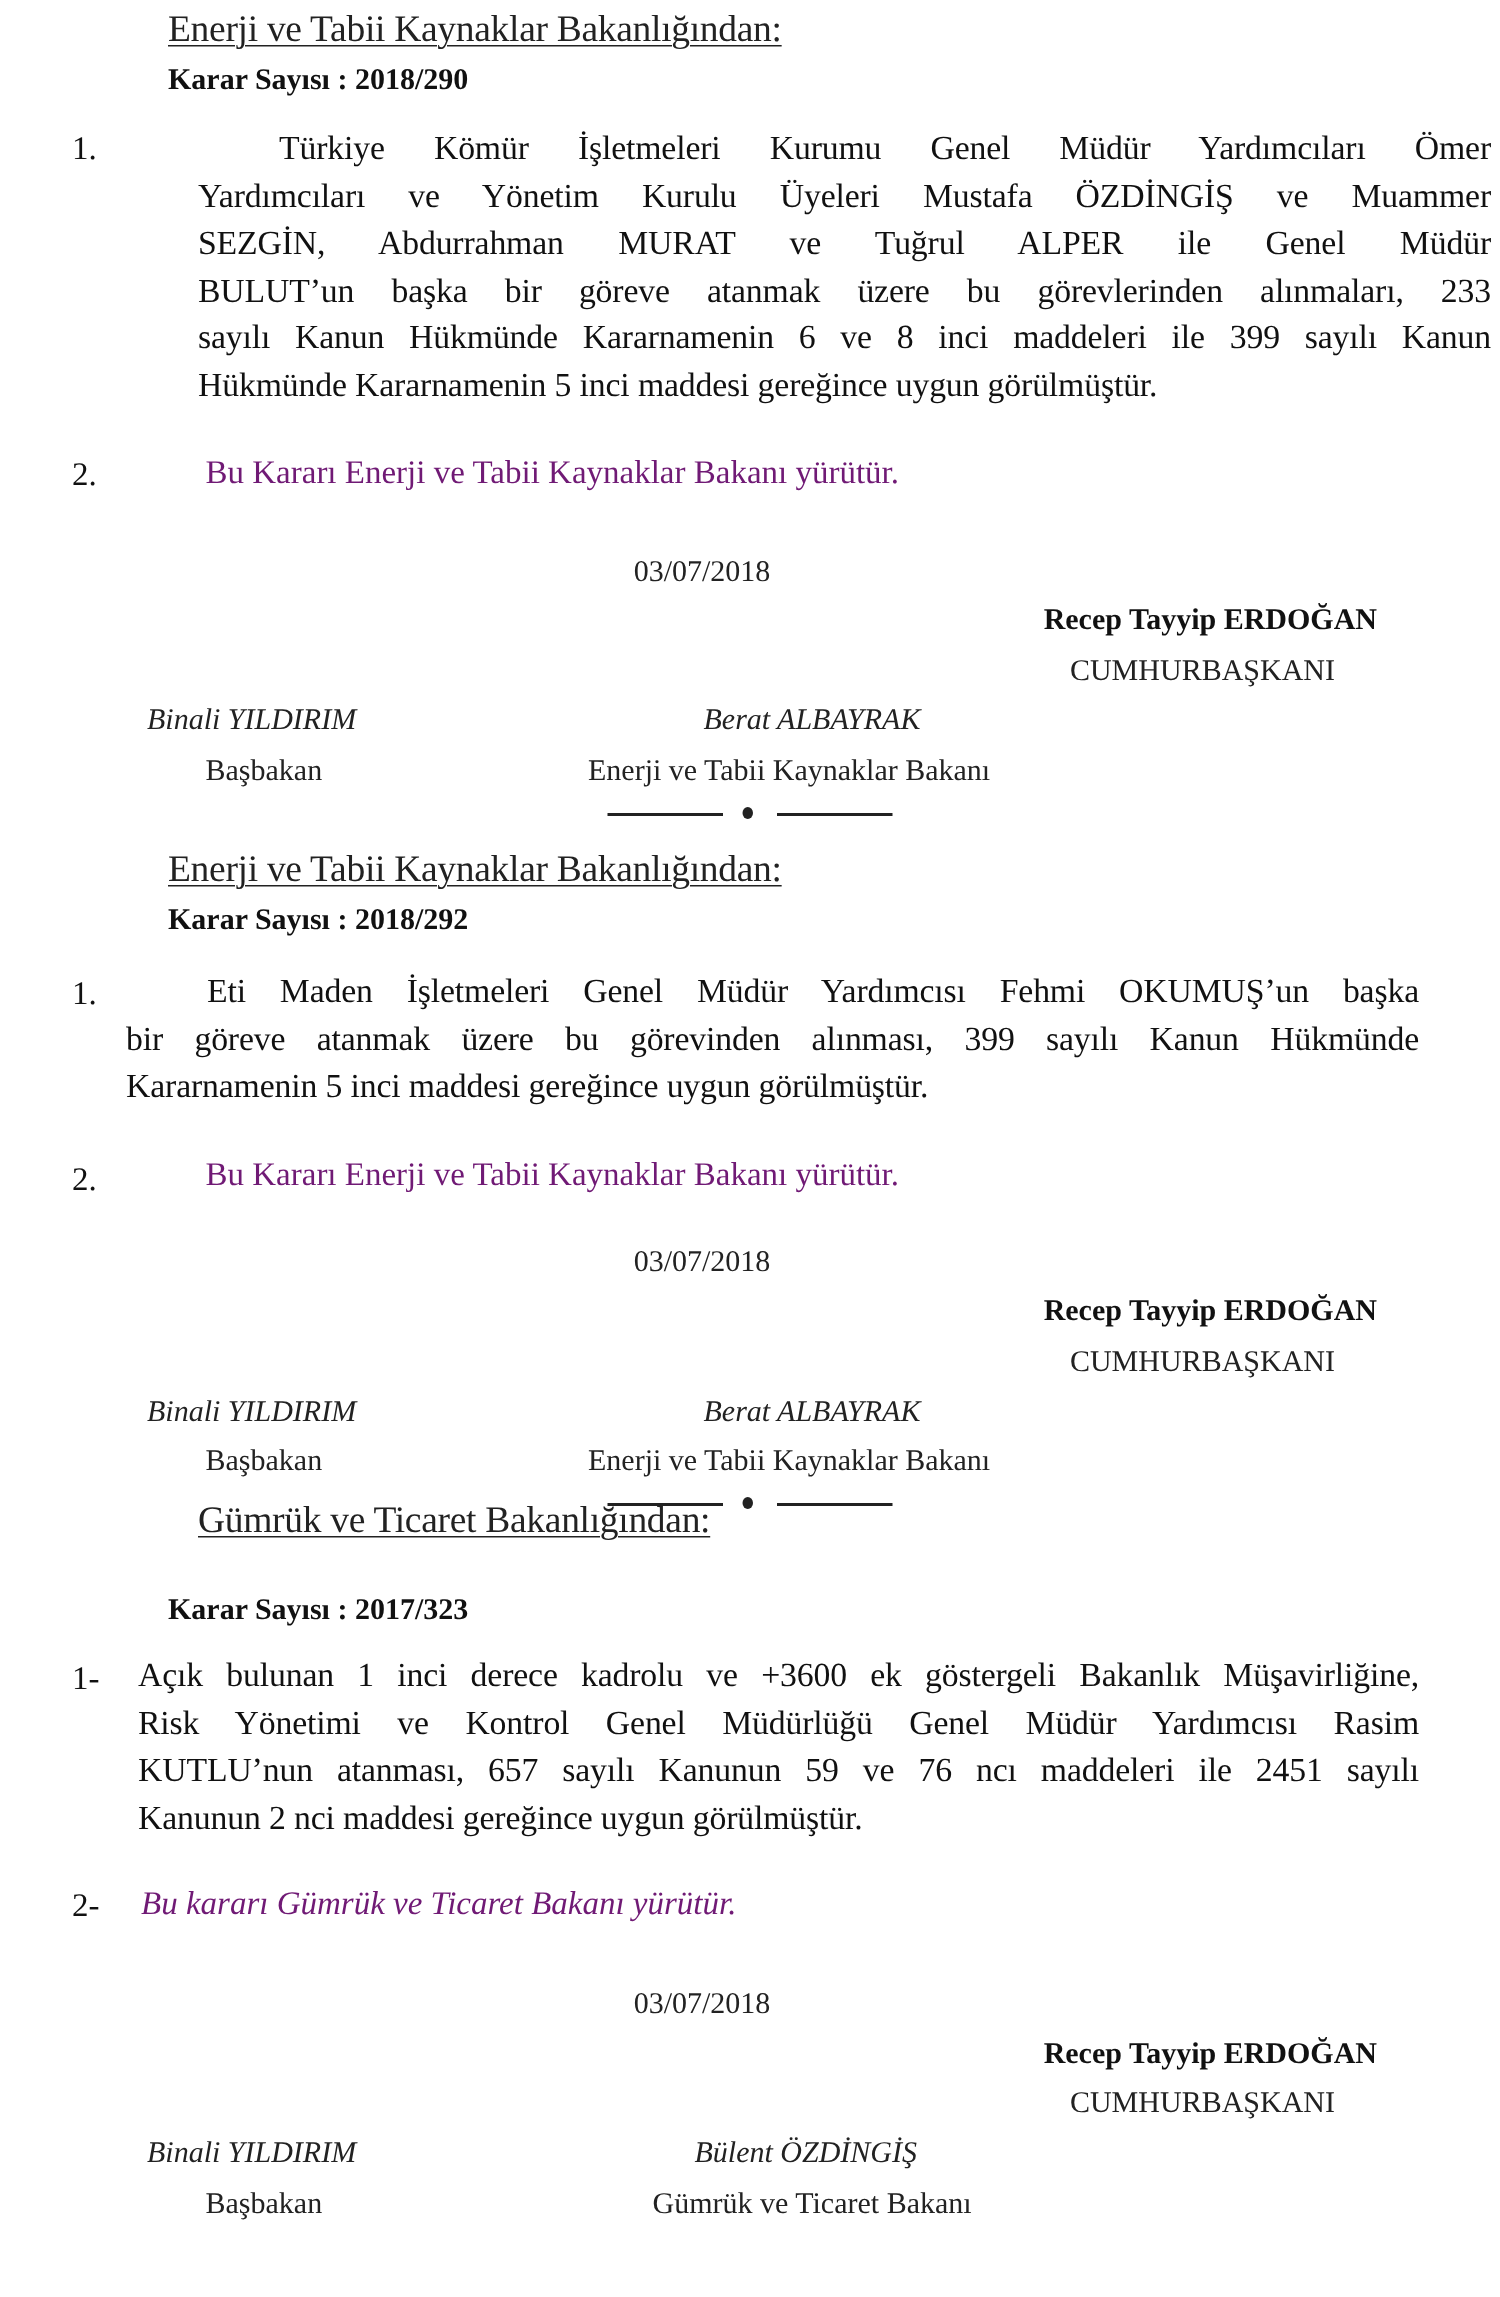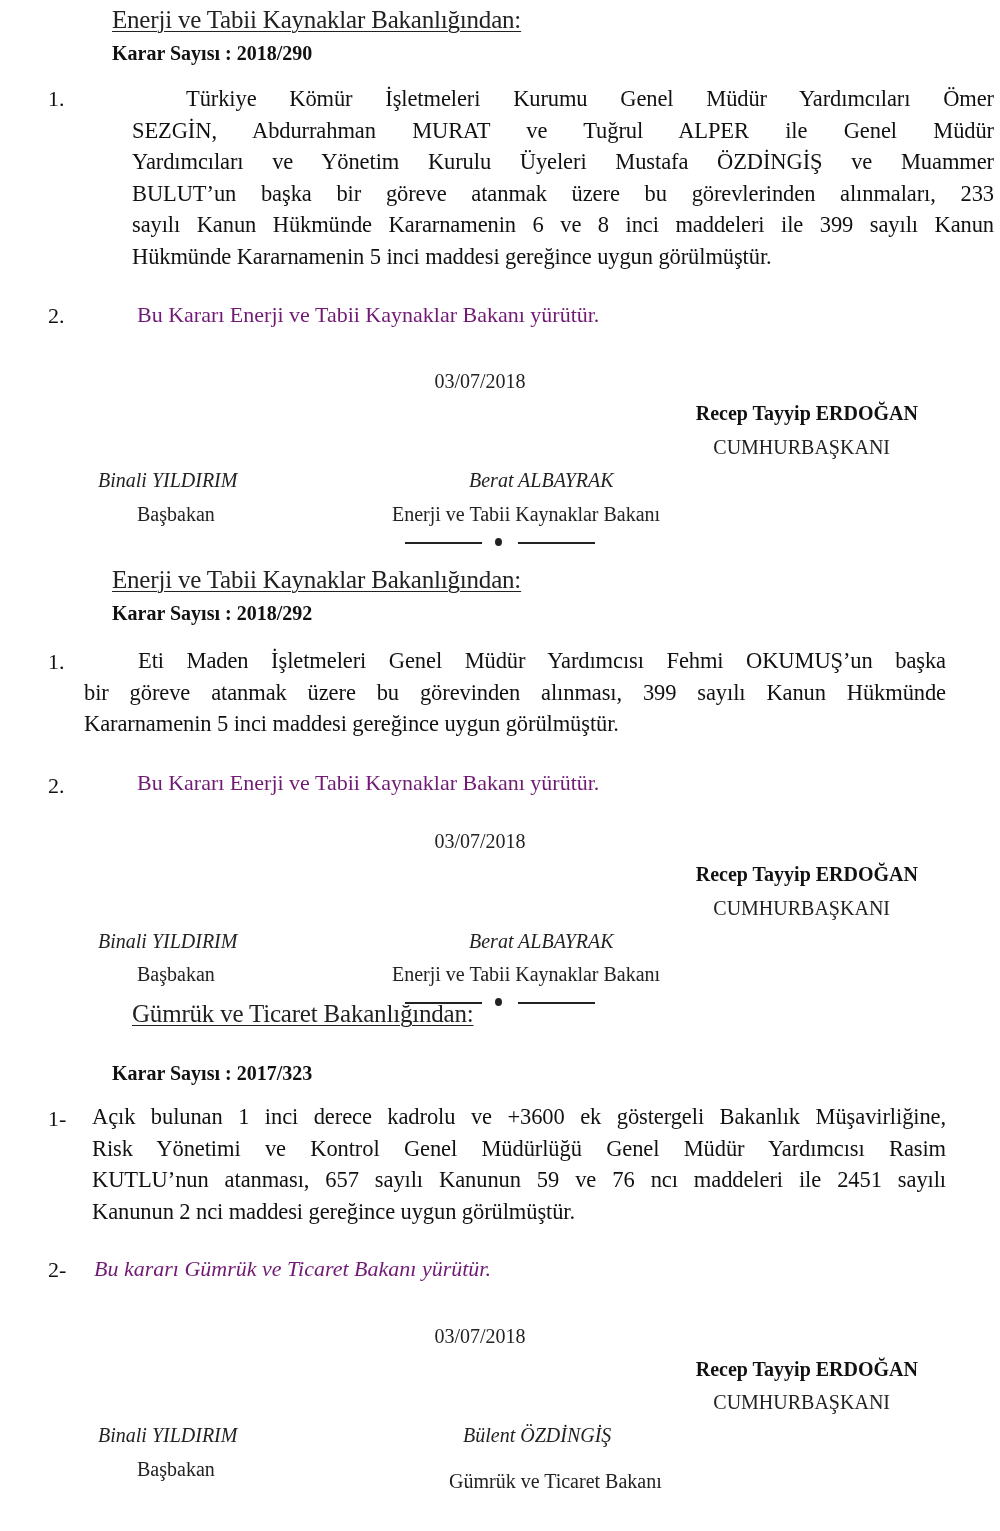--- a/index.html
+++ b/index.html
@@ -50,21 +50,21 @@
       text-align-last: justify;
       white-space: nowrap;
     }
     .line.last { text-align-last: left; }
     .stmt {
       font-size: 22px;
       color: #701a75;
     }
     .date {
       font-size: 20px;
-      left: 16px; width: 928px;
+      left: 4px; width: 928px;
       text-align: center;
       color: #222;
     }
     .president-name {
       font-size: 20px;
       font-weight: bold;
       right: 82px;
       color: #111;
     }
     .president-title {
@@ -106,22 +106,22 @@
   </style>
 </head>
 <body>
 
 <div class="abs ministry" style="top:6px;">Enerji ve Tabii Kaynaklar Bakanlığından:</div>
 <div class="abs karar" style="top:42px;">Karar Sayısı : 2018/290</div>
 
 <div class="abs num" style="left:48px; top:86px;">1.</div>
 <div class="para" style="left:84px; top:83px; width:862px;margin-left:48px;">
   <span class="line" style="padding-left: 54px; word-spacing: 27.2254px; text-align-last: left;">Türkiye Kömür İşletmeleri Kurumu Genel Müdür Yardımcıları Ömer</span>
+  <span class="line" style="word-spacing: 23.2012px; text-align-last: left;">Yardımcıları ve Yönetim Kurulu Üyeleri Mustafa ÖZDİNGİŞ ve Muammer</span>
   <span class="line" style="word-spacing: 30.7812px; text-align-last: left;">SEZGİN, Abdurrahman MURAT ve Tuğrul ALPER ile Genel Müdür</span>
-  <span class="line" style="word-spacing: 23.2012px; text-align-last: left;">Yardımcıları ve Yönetim Kurulu Üyeleri Mustafa ÖZDİNGİŞ ve Muammer</span>
   <span class="line" style="word-spacing: 19.2448px; text-align-last: left;">BULUT’un başka bir göreve atanmak üzere bu görevlerinden alınmaları, 233</span>
   <span class="line" style="word-spacing: 11.0326px; text-align-last: left;">sayılı Kanun Hükmünde Kararnamenin 6 ve 8 inci maddeleri ile 399 sayılı Kanun</span>
   <span class="line last">Hükmünde Kararnamenin 5 inci maddesi gereğince uygun görülmüştür.</span>
 </div>
 
 <div class="abs num" style="left:48px; top:303px;">2.</div>
 <div class="abs stmt" style="left:137px; top:302px;">Bu Kararı Enerji ve Tabii Kaynaklar Bakanı yürütür.</div>
 
 <div class="abs date" style="top:370px;">03/07/2018</div>
 <div class="abs president-name" style="top:402px;">Recep Tayyip ERDOĞAN</div>
@@ -180,13 +180,13 @@
 <div class="abs num" style="left:48px; top:1257px;">2-</div>
 <div class="abs stmt" style="left:94px; top:1256px;font-style:italic;">Bu kararı Gümrük ve Ticaret Bakanı yürütür.</div>
 
 <div class="abs date" style="top:1325px;">03/07/2018</div>
 <div class="abs president-name" style="top:1358px;">Recep Tayyip ERDOĞAN</div>
 <div class="abs president-title" style="top:1391px;">CUMHURBAŞKANI</div>
 
 <div class="abs sig-name" style="left:98px; top:1424px;">Binali YILDIRIM</div>
 <div class="abs sig-title" style="left:137px; top:1458px;">Başbakan</div>
 <div class="abs sig-name" style="left:463px; top:1424px;">Bülent ÖZDİNGİŞ</div>
-<div class="abs sig-title" style="left:449px; top:1458px;margin-top:12px;">Gümrük ve Ticaret Bakanı</div>
+<div class="abs sig-title" style="left:435px; top:1458px;">Gümrük ve Ticaret Bakanı</div>
 
 </body></html>

